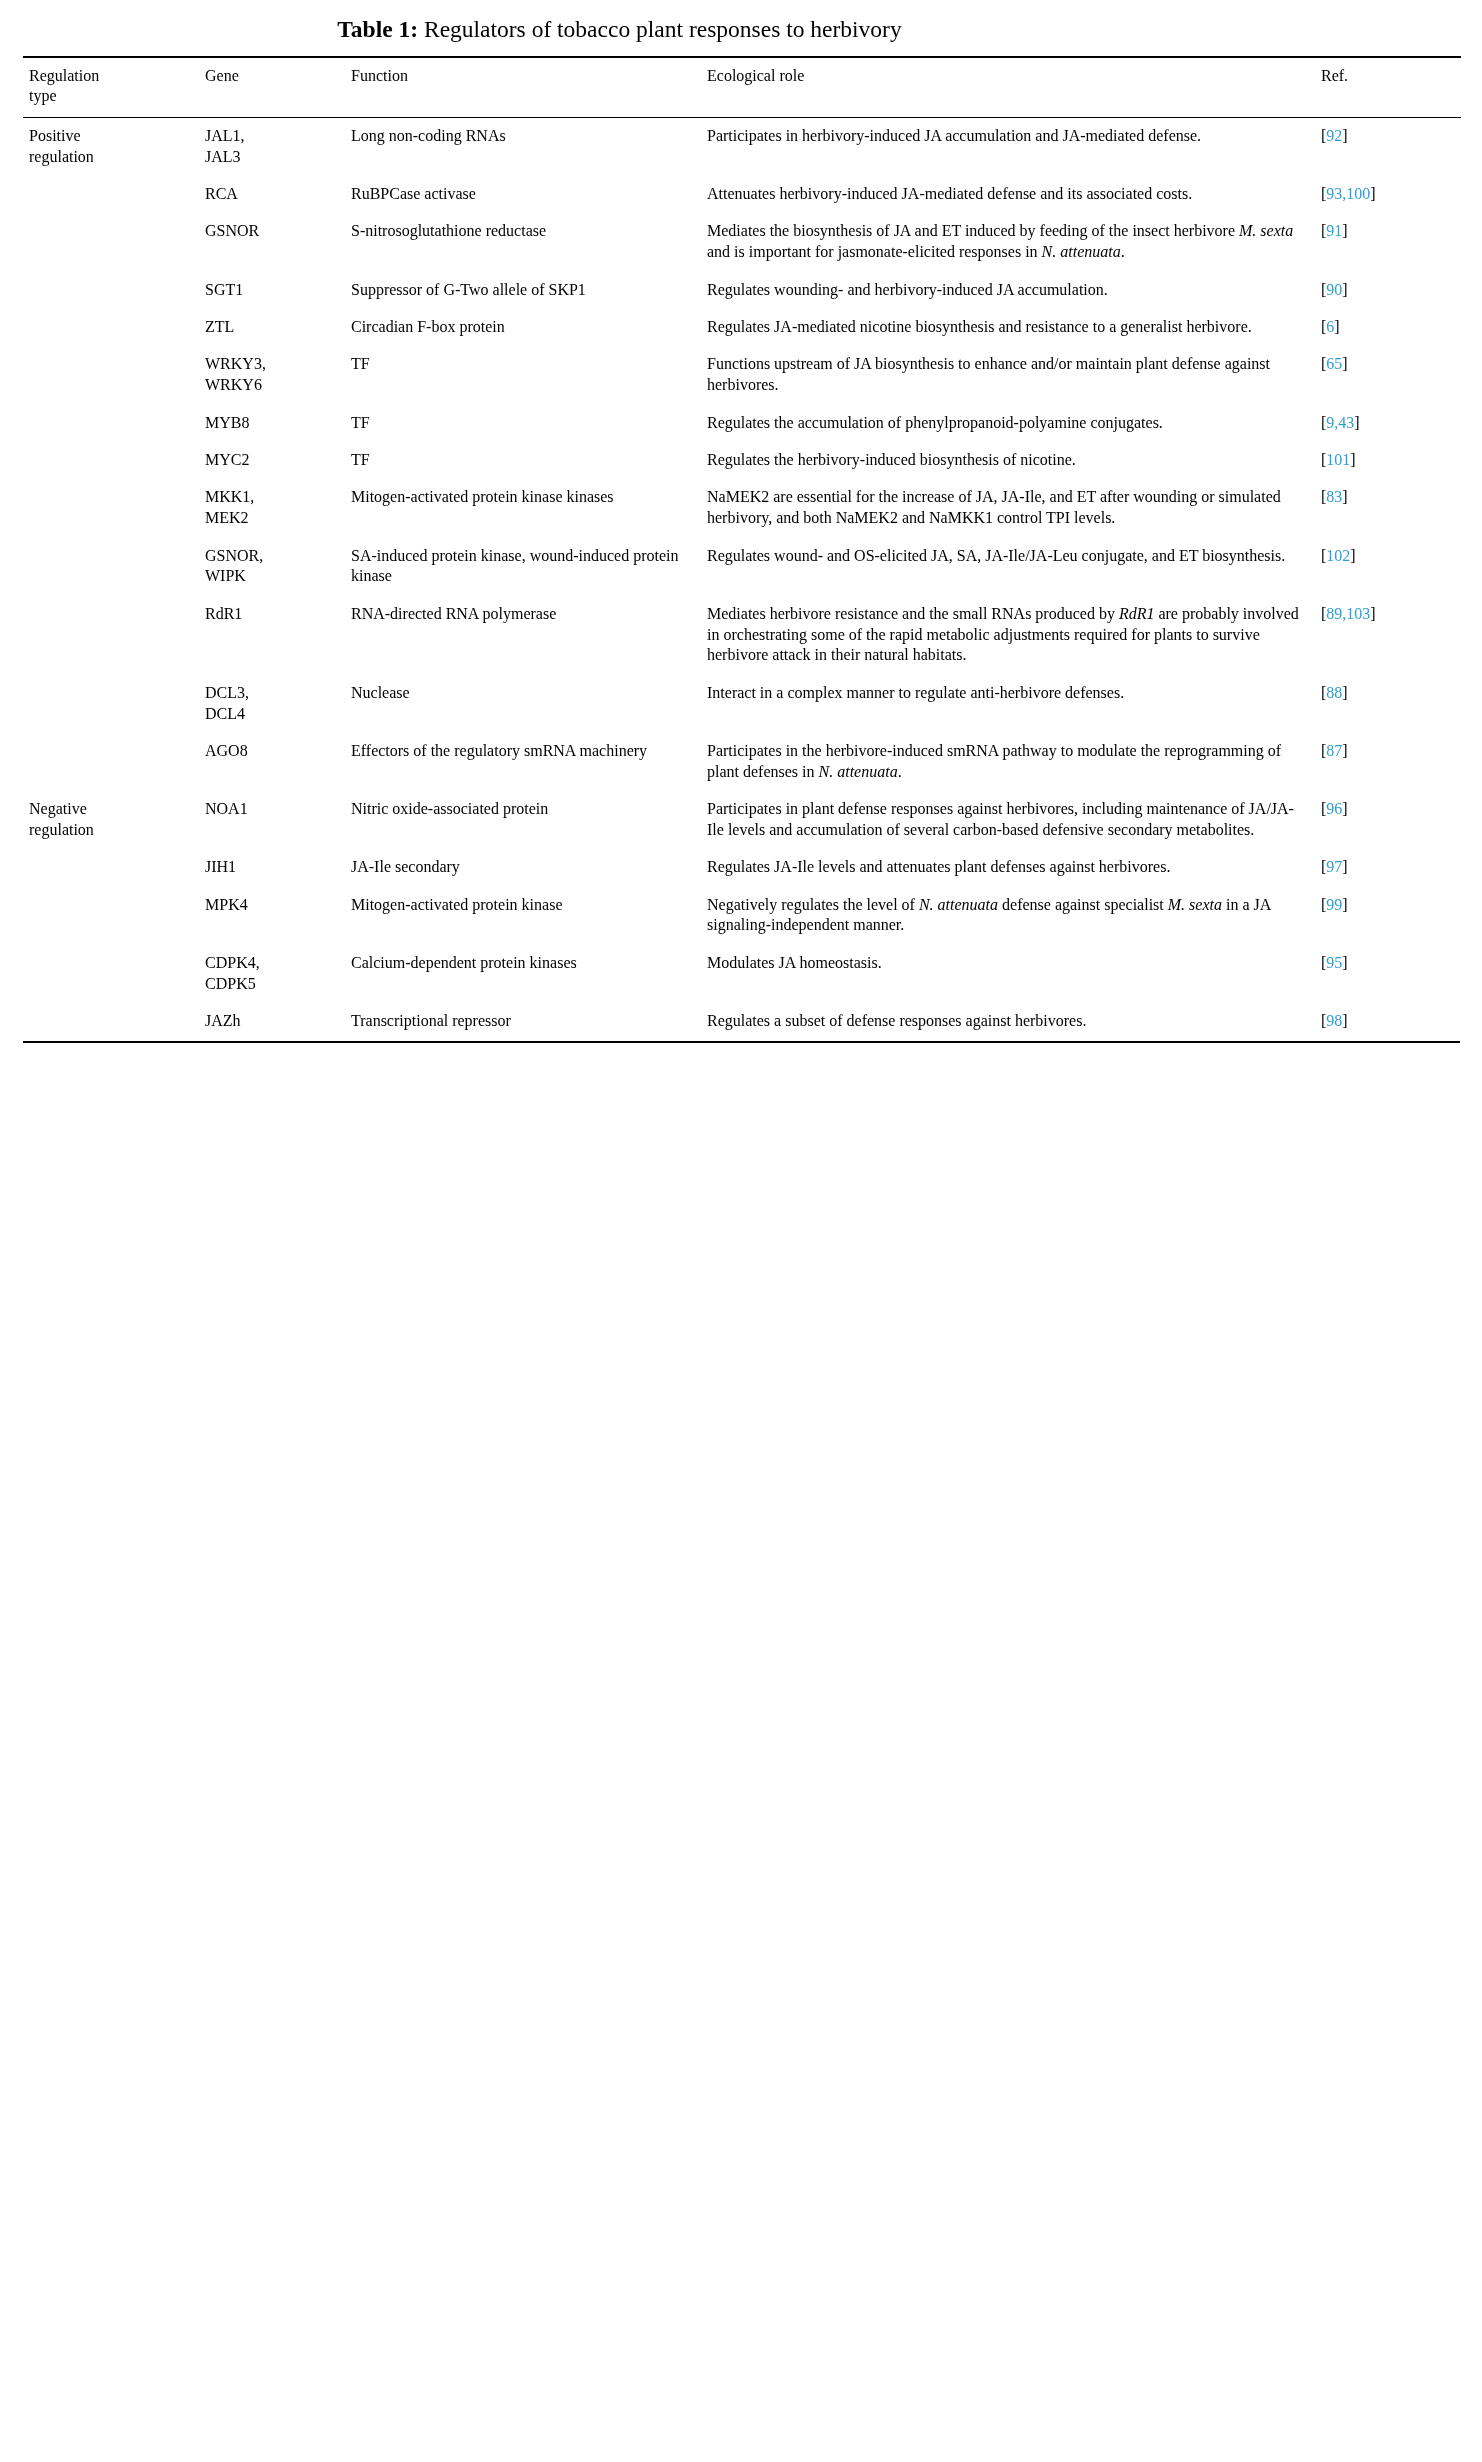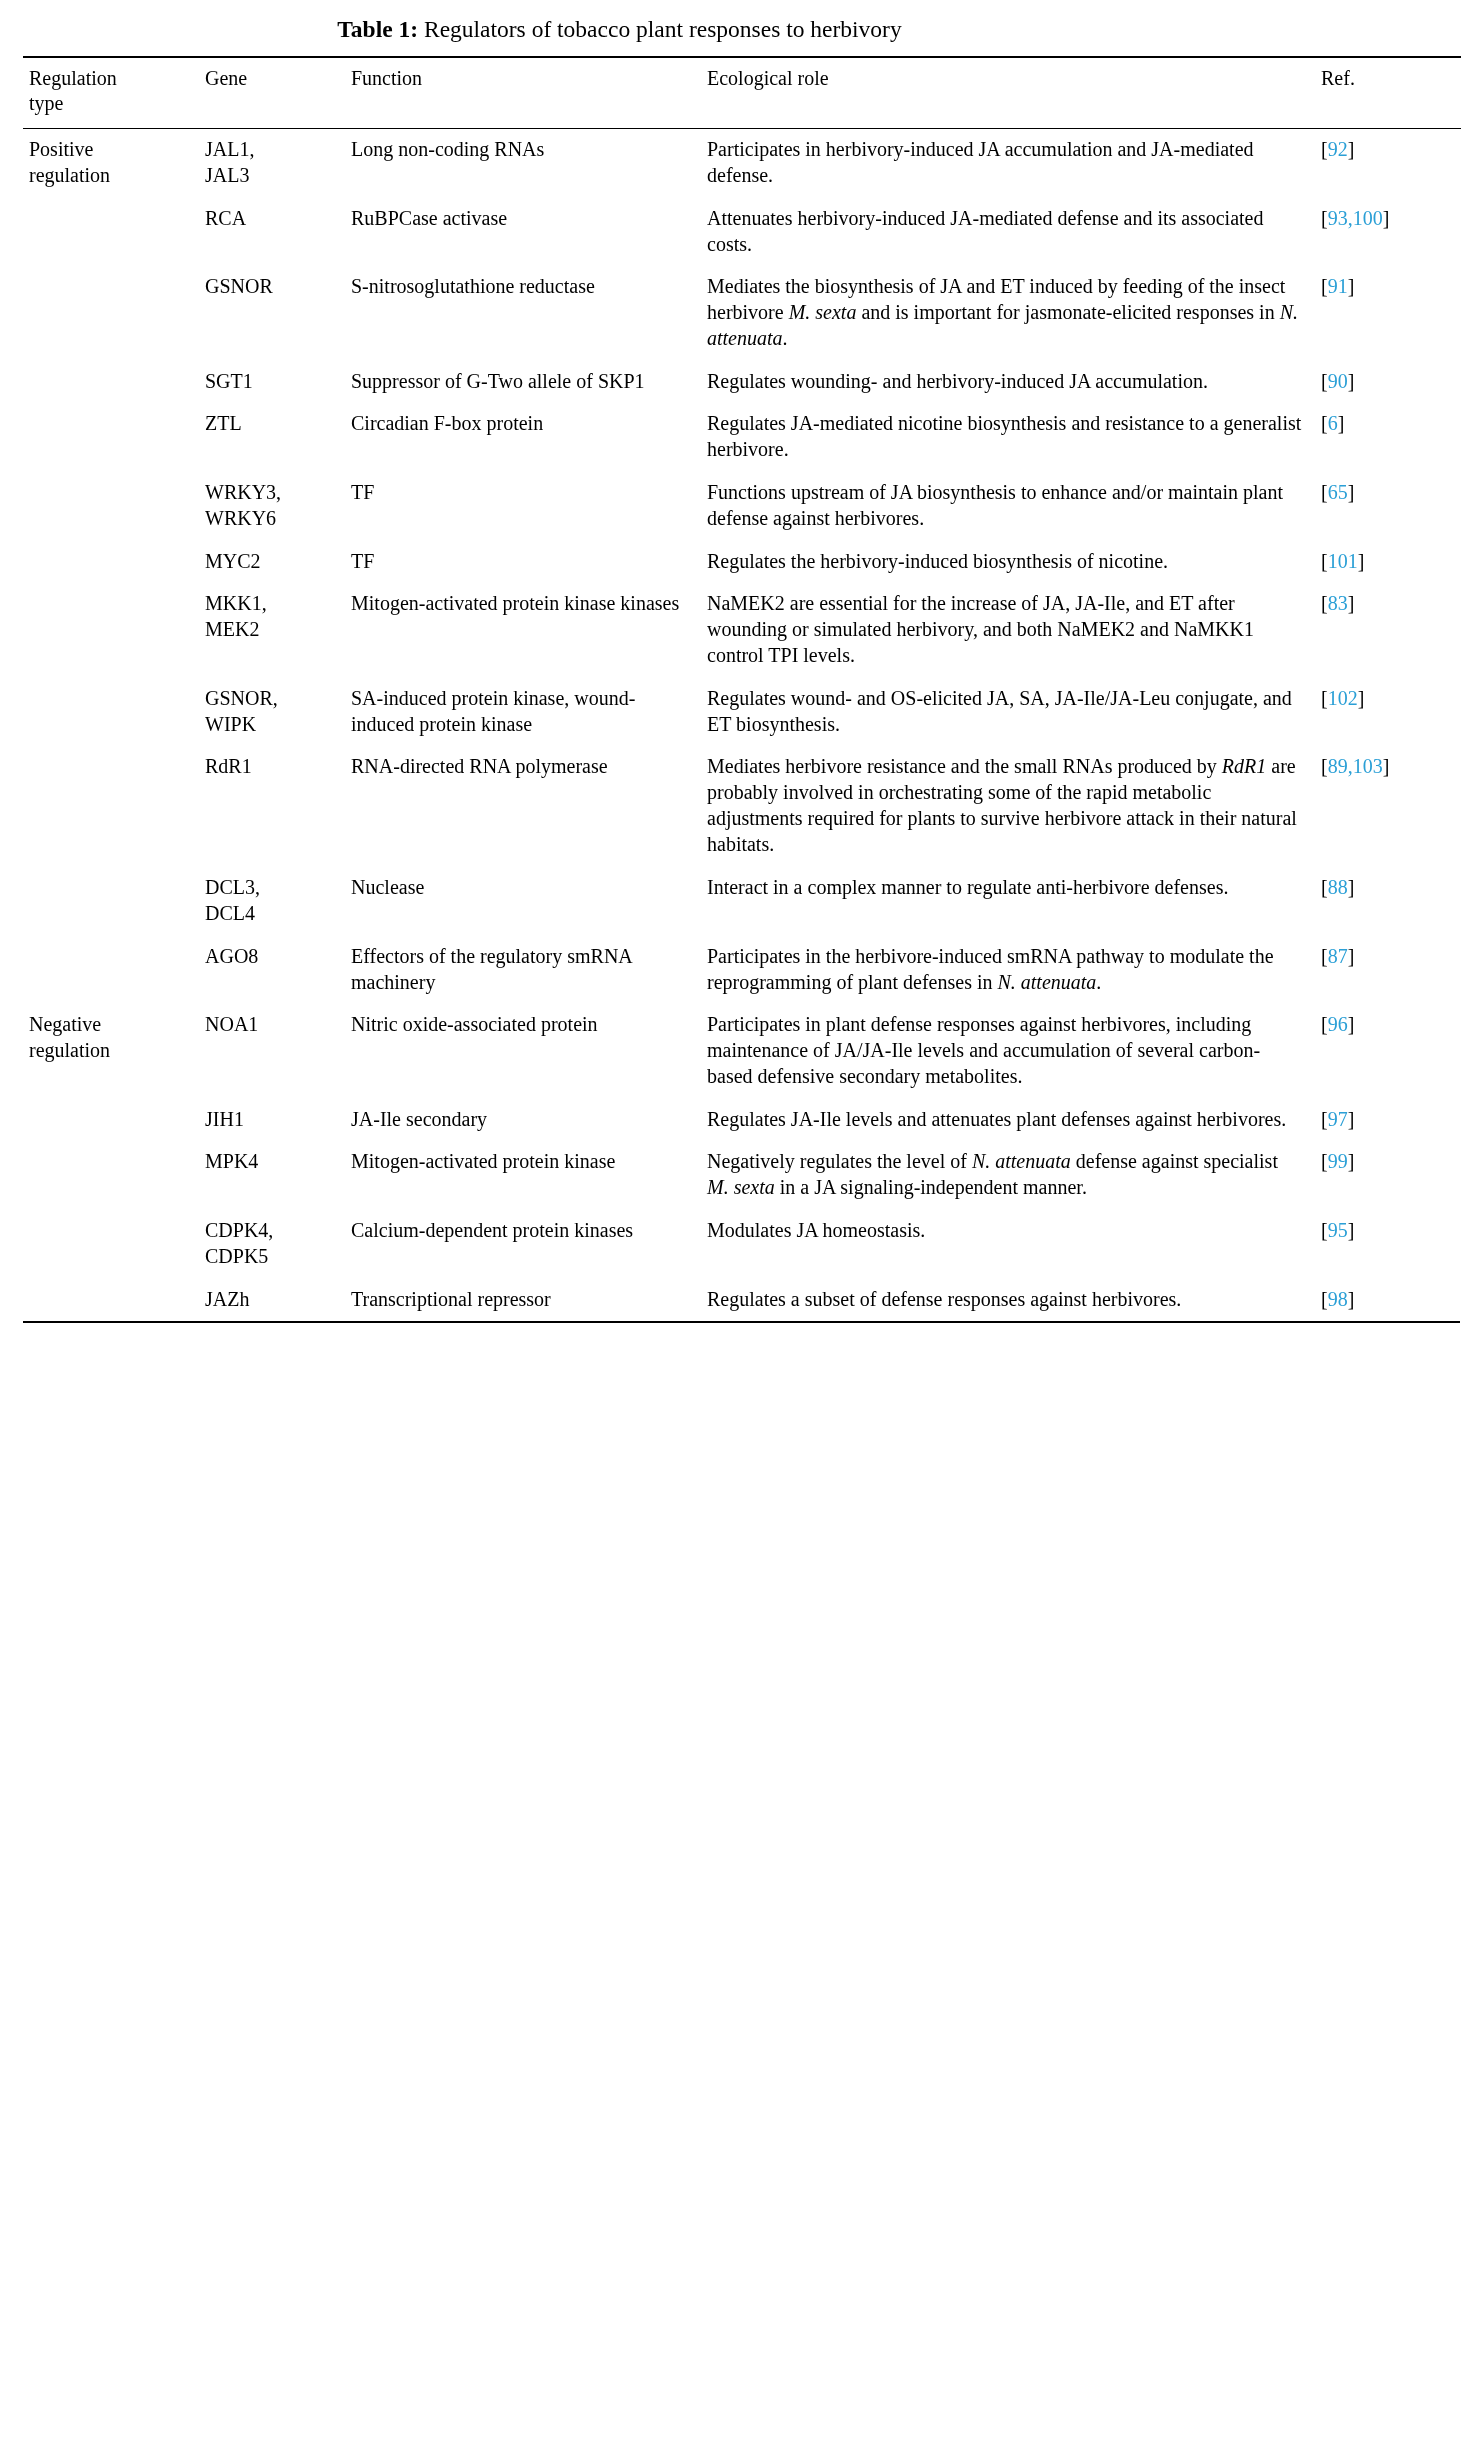--- a/index.html
+++ b/index.html
@@ -24,21 +24,21 @@
     margin: 0 0 12px 0;
     white-space: nowrap;
   }
   .caption .cap-label {
     font-weight: bold;
   }
   table.tbl {
     border-collapse: collapse;
     width: 1437px;
     table-layout: fixed;
-    font-size: 20px;
+    font-size: 16px;
   }
   table.tbl col.c-type { width: 176px; }
   table.tbl col.c-gene { width: 146px; }
   table.tbl col.c-func { width: 356px; }
   table.tbl col.c-eco  { width: 614px; }
   table.tbl col.c-ref  { width: 146px; }
 
   table.tbl thead th {
     font-weight: normal;
     text-align: left;
@@ -145,20 +145,27 @@
         <tr>
           <td class="type-cell"></td>
           <td><span class="gene">WRKY3,
 WRKY6</span></td>
           <td>TF</td>
           <td>Functions upstream of JA biosynthesis to enhance and/or maintain plant defense against herbivores.</td>
           <td><span class="ref"><span class="brk">[</span>65<span class="brk">]</span></span></td>
         </tr>
         <tr>
           <td class="type-cell"></td>
+          <td><span class="gene">MYB8</span></td>
+          <td>TF</td>
+          <td>Regulates the accumulation of phenylpropanoid-polyamine conjugates.</td>
+          <td><span class="ref"><span class="brk">[</span>9,43<span class="brk">]</span></span></td>
+        </tr>
+        <tr>
+          <td class="type-cell"></td>
           <td><span class="gene">MYC2</span></td>
           <td>TF</td>
           <td>Regulates the herbivory-induced biosynthesis of nicotine.</td>
           <td><span class="ref"><span class="brk">[</span>101<span class="brk">]</span></span></td>
         </tr>
         <tr>
           <td class="type-cell"></td>
           <td><span class="gene">MKK1,
 MEK2</span></td>
           <td>Mitogen-activated protein kinase kinases</td>

